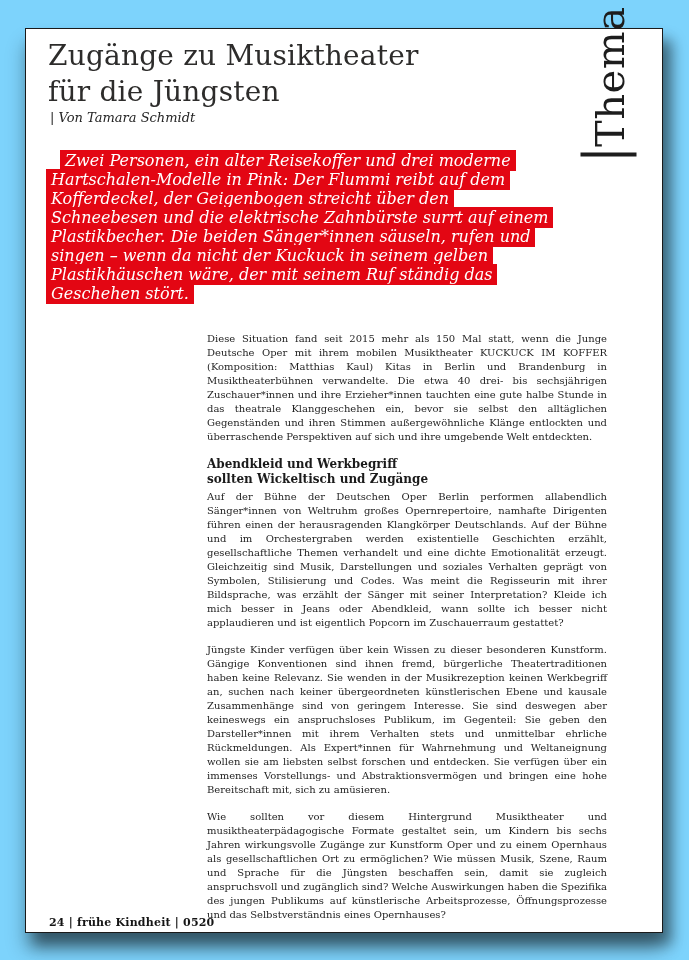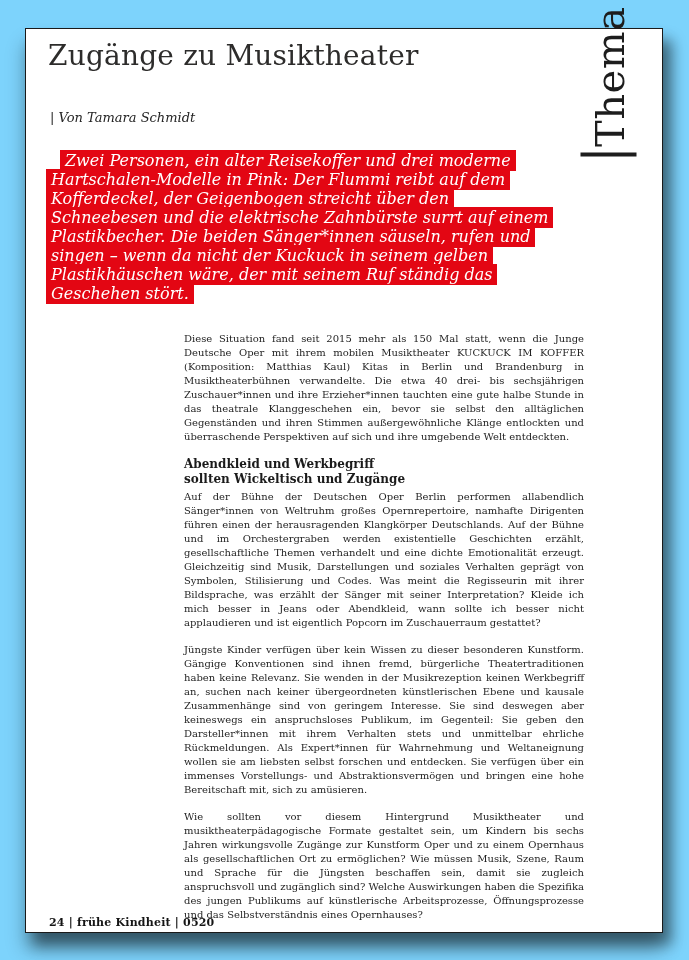--- a/index.html
+++ b/index.html
@@ -18,37 +18,37 @@
         color:#ffffff;font-weight:500;}
   .lead .hl{background:var(--accent-red,#e30613);padding:1px 5px;
             -webkit-box-decoration-break:clone;box-decoration-break:clone;}
   
   .thema{position:absolute;left:507px;top:24px;width:150px;height:57px;
          transform:rotate(-90deg);display:flex;align-items:flex-end;
          color:#1d1d1d;}
   .thema-bar{display:inline-block;width:9px;height:56px;background:#1d1d1d;margin-right:6px;}
   .thema-text{font-size:40px;line-height:54px;letter-spacing:.5px;}
   
-  .body-col{position:absolute;left:158px;top:303px;width:400px;
+  .body-col{position:absolute;left:181px;top:303px;width:400px;
             font-size:10px;line-height:14px;color:#1e1e1e;text-align:justify;
             -webkit-hyphens:auto;hyphens:auto;}
   .body-col p{margin:0 0 13px 0;}
   .sec-head{font-size:12px;line-height:15px;font-weight:bold;color:#1b1b1b;
             margin:1px 0 3px 0;text-align:left;}
   
   .folio{position:absolute;left:23px;top:887px;font-size:11px;font-weight:bold;
          color:#151515;letter-spacing:.2px;}
 </style>
 </head>
 <body>
 
 <div class="stage">
   <div class="page">
 
-    <h1 class="title"><span>Zugänge zu Musiktheater</span><br></h1>
+    <h1 class="title"><span>Zugänge zu Musiktheater</span><br><span>für die Jüngsten</span></h1>
 
     <div class="byline">| Von Tamara Schmidt</div>
 
     <p class="lead"><span class="hl">Zwei Personen, ein alter Reisekoffer und drei moderne Hartschalen-Modelle in Pink: Der Flummi reibt auf dem Kofferdeckel, der Geigenbogen streicht über den Schneebesen und die elektrische Zahnbürste surrt auf einem Plastikbecher. Die beiden Sänger*innen säuseln, rufen und singen – wenn da nicht der Kuckuck in seinem gelben Plastikhäuschen wäre, der mit seinem Ruf ständig das Geschehen stört.</span></p>
 
     <div class="thema">
       <span class="thema-bar"></span>
       <span class="thema-text">Thema</span>
     </div>
 

